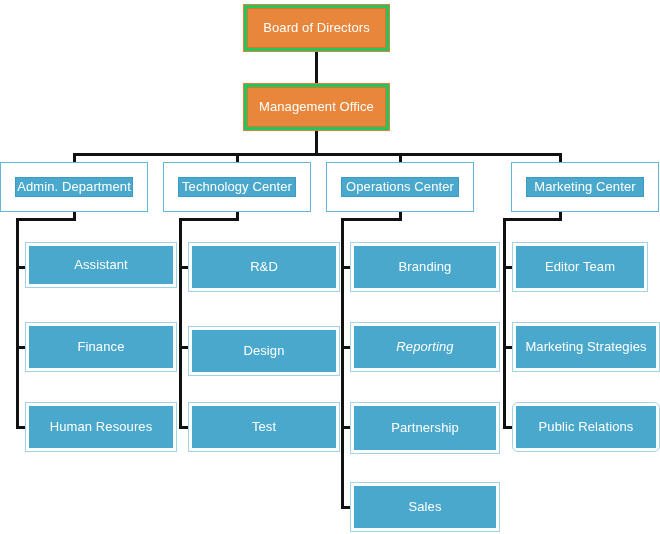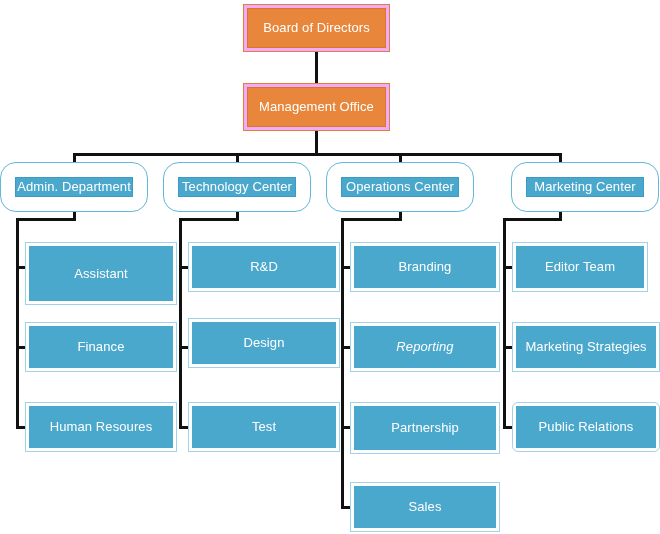--- a/index.html
+++ b/index.html
@@ -42,40 +42,39 @@
     white-space: nowrap;
     border-style: solid;
     border-width: 1px;
     background-clip: padding-box;
     z-index: 3;
   }
 
   
   .node-orange {
     border-color: #e08137;
-    background-color: #f0abfc;
+    background-color: #22c55e;
     padding: 3px;
   }
   .node-orange > .node-inner {
     width: 100%;
     height: 100%;
     box-sizing: border-box;
     display: flex;
     align-items: center;
     justify-content: center;
     background-color: #e8873c;
     border: 1px solid #d9762a;
   }
 
   
   .node-blue {
     border-color: #62b8d8;
     background-color: #ffffff;
     padding: 14px;
-    border-radius: 16px;
   }
   .node-blue > .node-inner {
     width: 100%;
     height: 100%;
     box-sizing: border-box;
     display: flex;
     align-items: center;
     justify-content: center;
     background-color: #4ba8cd;
     border: 1px solid #3a9cc4;
@@ -176,21 +175,21 @@
       <span class="node-label">Operations Center</span>
     </div>
   </div>
 
   <div class="node node-blue" style="left:486px; top:162px; width:148px; height:50px;margin-left:25px;">
     <div class="node-inner">
       <span class="node-label">Marketing Center</span>
     </div>
   </div>
 
-  <div class="node node-leaf" style="left:25px; top:242px; width:152px; height:63px;">
+  <div class="node node-leaf" style="left:25px; top:242px; width:152px; height:46px;">
     <div class="node-inner">
       <span class="node-label">Assistant</span>
     </div>
   </div>
 
   <div class="node node-leaf" style="left:25px; top:322px; width:152px; height:50px;">
     <div class="node-inner">
       <span class="node-label">Finance</span>
     </div>
   </div>
@@ -200,21 +199,21 @@
       <span class="node-label">Human Resoures</span>
     </div>
   </div>
 
   <div class="node node-leaf" style="left:188px; top:242px; width:152px; height:50px;justify-content:flex-end;">
     <div class="node-inner">
       <span class="node-label">R&amp;D</span>
     </div>
   </div>
 
-  <div class="node node-leaf" style="left:188px; top:318px; width:152px; height:50px;">
+  <div class="node node-leaf" style="left:188px; top:326px; width:152px; height:50px;">
     <div class="node-inner">
       <span class="node-label">Design</span>
     </div>
   </div>
 
   <div class="node node-leaf" style="left:188px; top:402px; width:152px; height:50px;">
     <div class="node-inner">
       <span class="node-label">Test</span>
     </div>
   </div>

